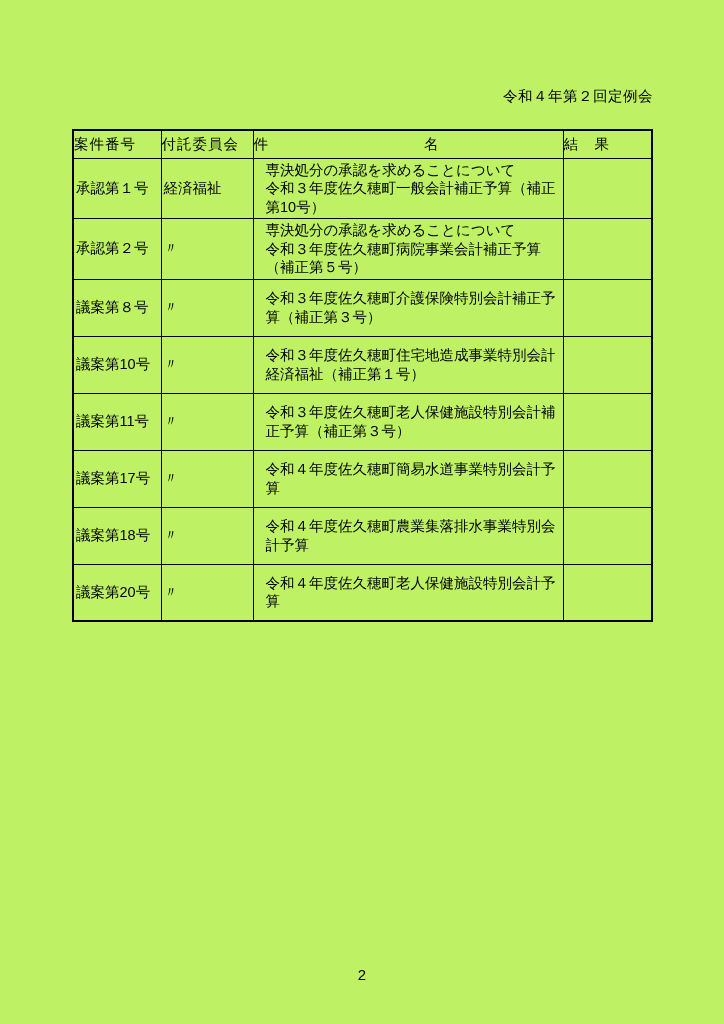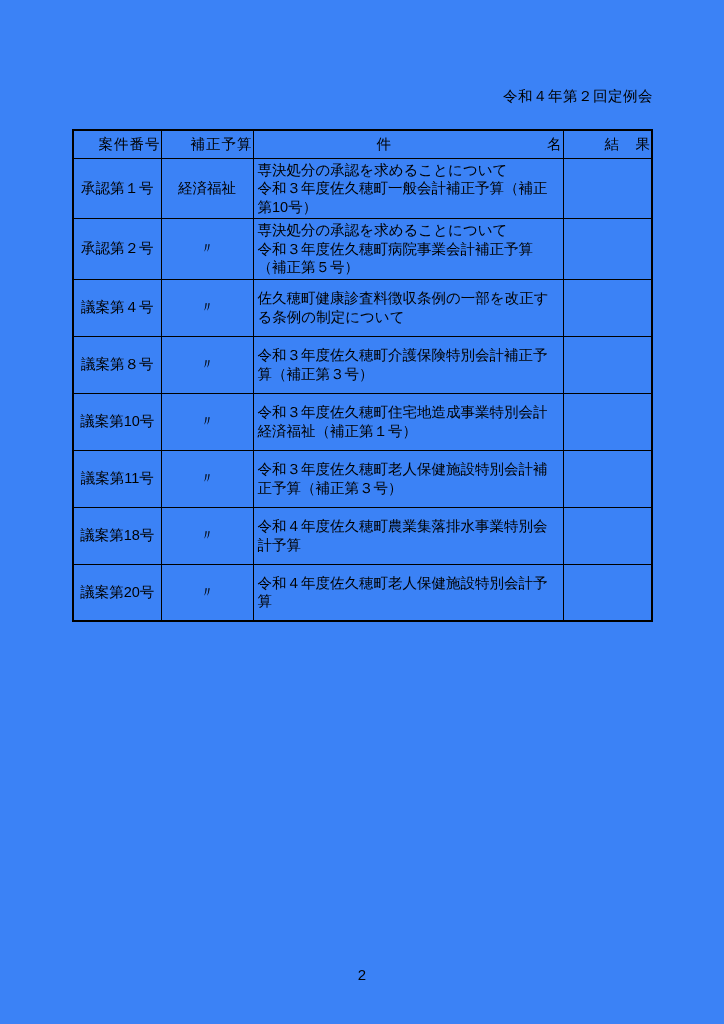--- a/index.html
+++ b/index.html
@@ -11,21 +11,21 @@
     width: 724px;
     height: 1024px;
     font-family: "Liberation Sans", sans-serif;
     color: #000000;
     position: relative;
     overflow: hidden;
   }
   .doc-page {
     position: absolute;
     inset: 0;
-    background: #3b82f6;
+    background: #bef264;
   }
   .doc-header {
     position: absolute;
     top: 83px;
     right: 71px;
     text-align: right;
     font-size: 14.5px;
     line-height: 26px;
     letter-spacing: 0.5px;
     white-space: nowrap;
@@ -45,36 +45,35 @@
     font-weight: normal;
     overflow: hidden;
   }
   table.agenda thead tr {
     height: 28px;
   }
   table.agenda tbody tr {
     height: 57px;
   }
   th.col-head {
-    text-align: right;
+    text-align: left;
     vertical-align: middle;
     padding: 0;
     letter-spacing: 1px;
   }
   td.cell-case_number,
   td.cell-committee,
   td.cell-result {
-    text-align: center;
     vertical-align: middle;
     padding: 0 2px;
   }
   td.cell-title {
     text-align: left;
     vertical-align: middle;
-    padding: 2px 3px 2px 4px;
+    padding: 2px 3px 2px 12px;
     white-space: pre-line;
     line-height: 18.5px;
   }
   .page-number {
     position: absolute;
     left: 0;
     top: 966px;
     width: 100%;
     text-align: center;
     font-size: 15px;
@@ -92,47 +91,40 @@
   <table class="agenda">
     <colgroup>
       <col style="width:88px">
       <col style="width:92px">
       <col style="width:310px">
       <col style="width:89px">
     </colgroup>
     <thead>
       <tr>
         <th class="col-head">案件番号</th>
-        <th class="col-head">補正予算</th>
+        <th class="col-head">付託委員会</th>
         <th class="col-head">件　　　　　　　　　　名</th>
         <th class="col-head">結　果</th>
       </tr>
     </thead>
     <tbody>
         <tr>
           <td class="cell-case_number">承認第１号</td>
           <td class="cell-committee">経済福祉</td>
           <td class="cell-title">専決処分の承認を求めることについて
 令和３年度佐久穂町一般会計補正予算（補正
 第10号）</td>
           <td class="cell-result"></td>
         </tr>
         <tr>
           <td class="cell-case_number">承認第２号</td>
           <td class="cell-committee">〃</td>
           <td class="cell-title">専決処分の承認を求めることについて
 令和３年度佐久穂町病院事業会計補正予算
 （補正第５号）</td>
-          <td class="cell-result"></td>
-        </tr>
-        <tr>
-          <td class="cell-case_number">議案第４号</td>
-          <td class="cell-committee">〃</td>
-          <td class="cell-title">佐久穂町健康診査料徴収条例の一部を改正す
-る条例の制定について</td>
           <td class="cell-result"></td>
         </tr>
         <tr>
           <td class="cell-case_number">議案第８号</td>
           <td class="cell-committee">〃</td>
           <td class="cell-title">令和３年度佐久穂町介護保険特別会計補正予
 算（補正第３号）</td>
           <td class="cell-result"></td>
         </tr>
         <tr>
@@ -143,20 +135,27 @@
           <td class="cell-result"></td>
         </tr>
         <tr>
           <td class="cell-case_number">議案第11号</td>
           <td class="cell-committee">〃</td>
           <td class="cell-title">令和３年度佐久穂町老人保健施設特別会計補
 正予算（補正第３号）</td>
           <td class="cell-result"></td>
         </tr>
         <tr>
+          <td class="cell-case_number">議案第17号</td>
+          <td class="cell-committee">〃</td>
+          <td class="cell-title">令和４年度佐久穂町簡易水道事業特別会計予
+算</td>
+          <td class="cell-result"></td>
+        </tr>
+        <tr>
           <td class="cell-case_number">議案第18号</td>
           <td class="cell-committee">〃</td>
           <td class="cell-title">令和４年度佐久穂町農業集落排水事業特別会
 計予算</td>
           <td class="cell-result"></td>
         </tr>
         <tr>
           <td class="cell-case_number">議案第20号</td>
           <td class="cell-committee">〃</td>
           <td class="cell-title">令和４年度佐久穂町老人保健施設特別会計予

